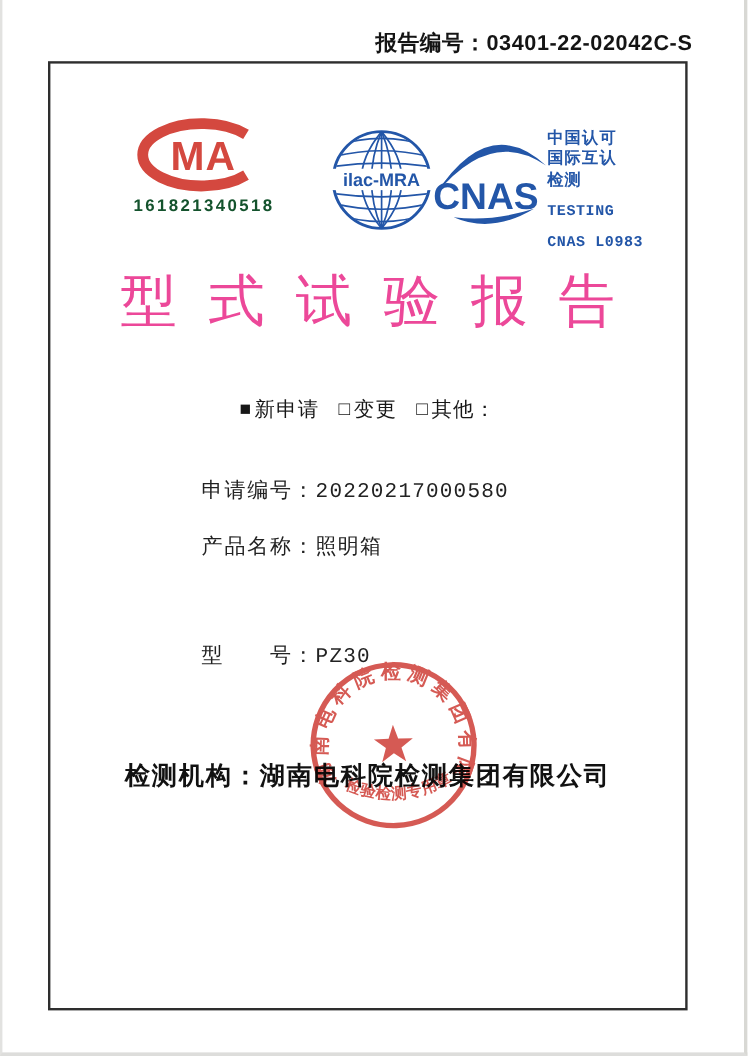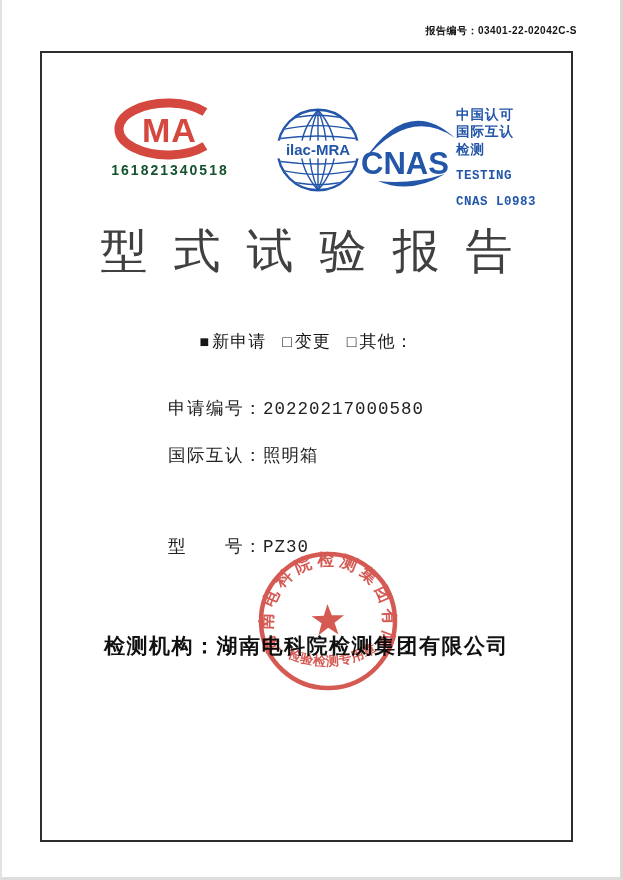--- a/index.html
+++ b/index.html
@@ -12,21 +12,21 @@
     border-left:2px solid #e2e2e0;border-right:3px solid #d8d8d4;border-bottom:3px solid #dddddb;
     pointer-events:none;
   }
   .frame{
     position:absolute;left:40px;top:51px;width:533px;height:791px;
     box-sizing:border-box;border:2px solid #2e2e2e;background:transparent;
   }
   
   .report-no{
     position:absolute;top:24px;right:46px;
-    font-family:"Liberation Sans", sans-serif;font-weight:bold;font-size:10px;
+    font-family:"Liberation Sans", sans-serif;font-weight:bold;font-size:18px;
     letter-spacing:.5px;color:#141414;white-space:nowrap;
   }
   
   .cma{position:absolute;left:104px;top:98px;width:132px;text-align:center;}
   .cma .code{
     margin-top:-2px;color:#14532d;font-weight:bold;font-size:14px;letter-spacing:2px;
     font-family:"Liberation Sans", sans-serif;white-space:nowrap;
   }
   
   .ilac{position:absolute;left:273px;top:105px;}
@@ -34,21 +34,21 @@
   .cnas{position:absolute;left:360px;top:110px;}
   .cnas-lines{
     position:absolute;left:456px;top:106px;color:#2356a8;
     font-weight:bold;line-height:1.28;white-space:nowrap;
   }
   .cnas-lines .zh{font-size:13.5px;letter-spacing:1px;}
   .cnas-lines .en{font-size:12.5px;letter-spacing:.5px;font-family:Liberation Mono, monospace;margin-top:10px;}
   
   .title{
     position:absolute;left:40px;top:220px;width:533px;text-align:center;
-    font-family:"Liberation Serif", serif;font-size:47px;font-weight:normal;color:#404040;
+    font-family:"Liberation Serif", serif;font-size:47px;font-weight:normal;color:#ec4899;
     letter-spacing:26px;text-indent:26px;white-space:nowrap;
   }
   
   .apply-row{
     position:absolute;left:40px;top:330px;width:533px;display:flex;justify-content:center;gap:16px;
     font-family:"Liberation Serif", serif;font-size:17px;color:#171717;letter-spacing:1px;
   }
   .apply-opt{display:flex;align-items:center;gap:2px;white-space:nowrap;}
   .apply-opt .box{font-size:16px;line-height:1;}
   
@@ -145,21 +145,21 @@
   <span class="apply-opt">
     <span class="box">□</span>
     <span>其他：</span>
   </span>
 </div>
 
 <div class="field f1">
   <span>申请编号：</span><span class="value">20220217000580</span>
 </div>
 <div class="field f2">
-  <span>国际互认：</span><span class="value">照明箱</span>
+  <span>产品名称：</span><span class="value">照明箱</span>
 </div>
 <div class="field f3">
   <span>型　　号：</span><span class="value">PZ30</span>
 </div>
 
 <div class="institution">
   <span>检测机构：</span><span>湖南电科院检测集团有限公司</span>
 </div>
 
 <div class="stamp">

